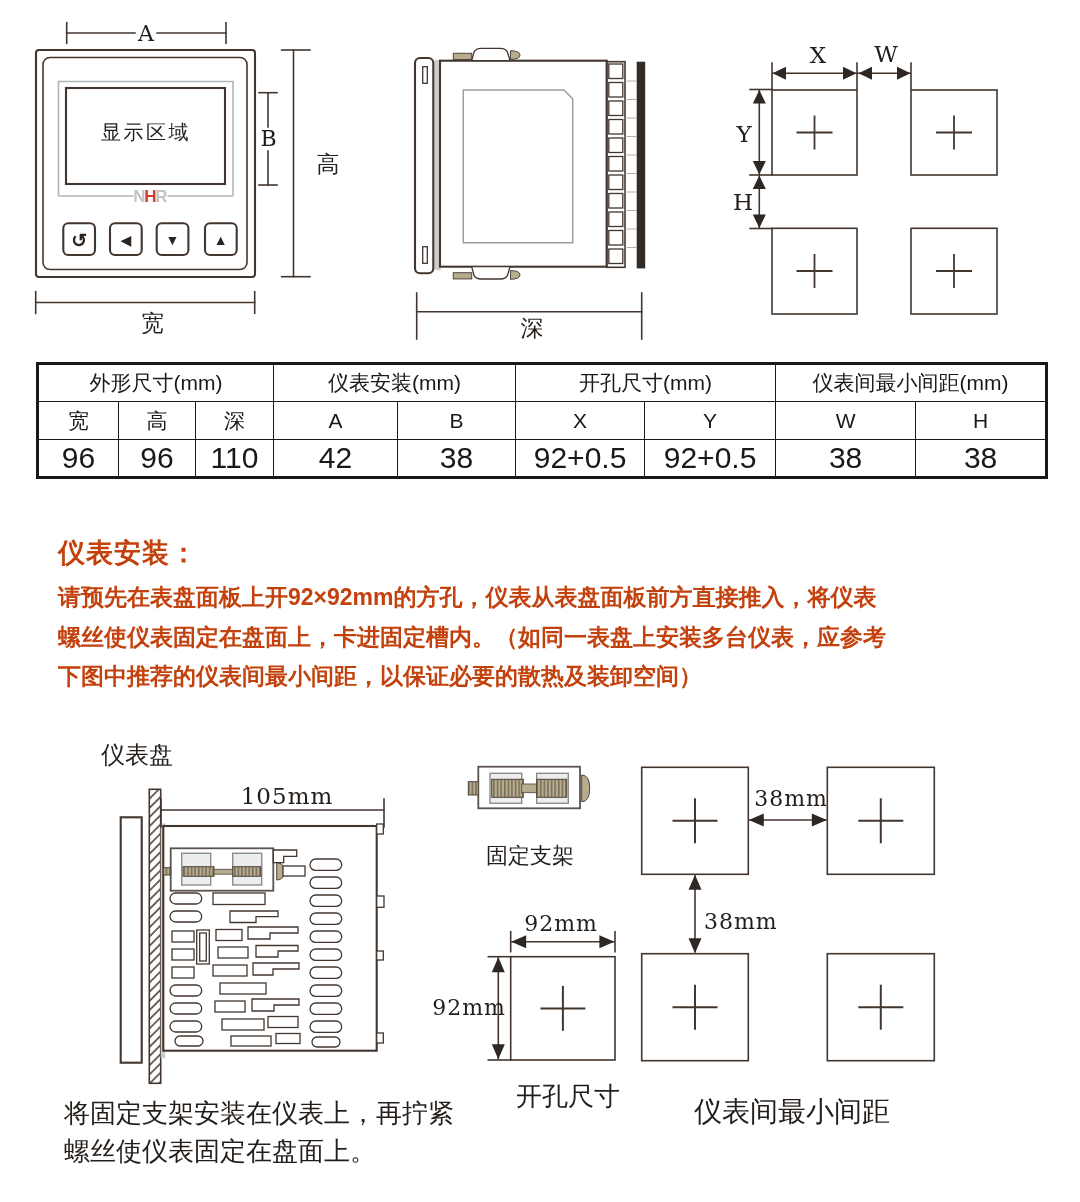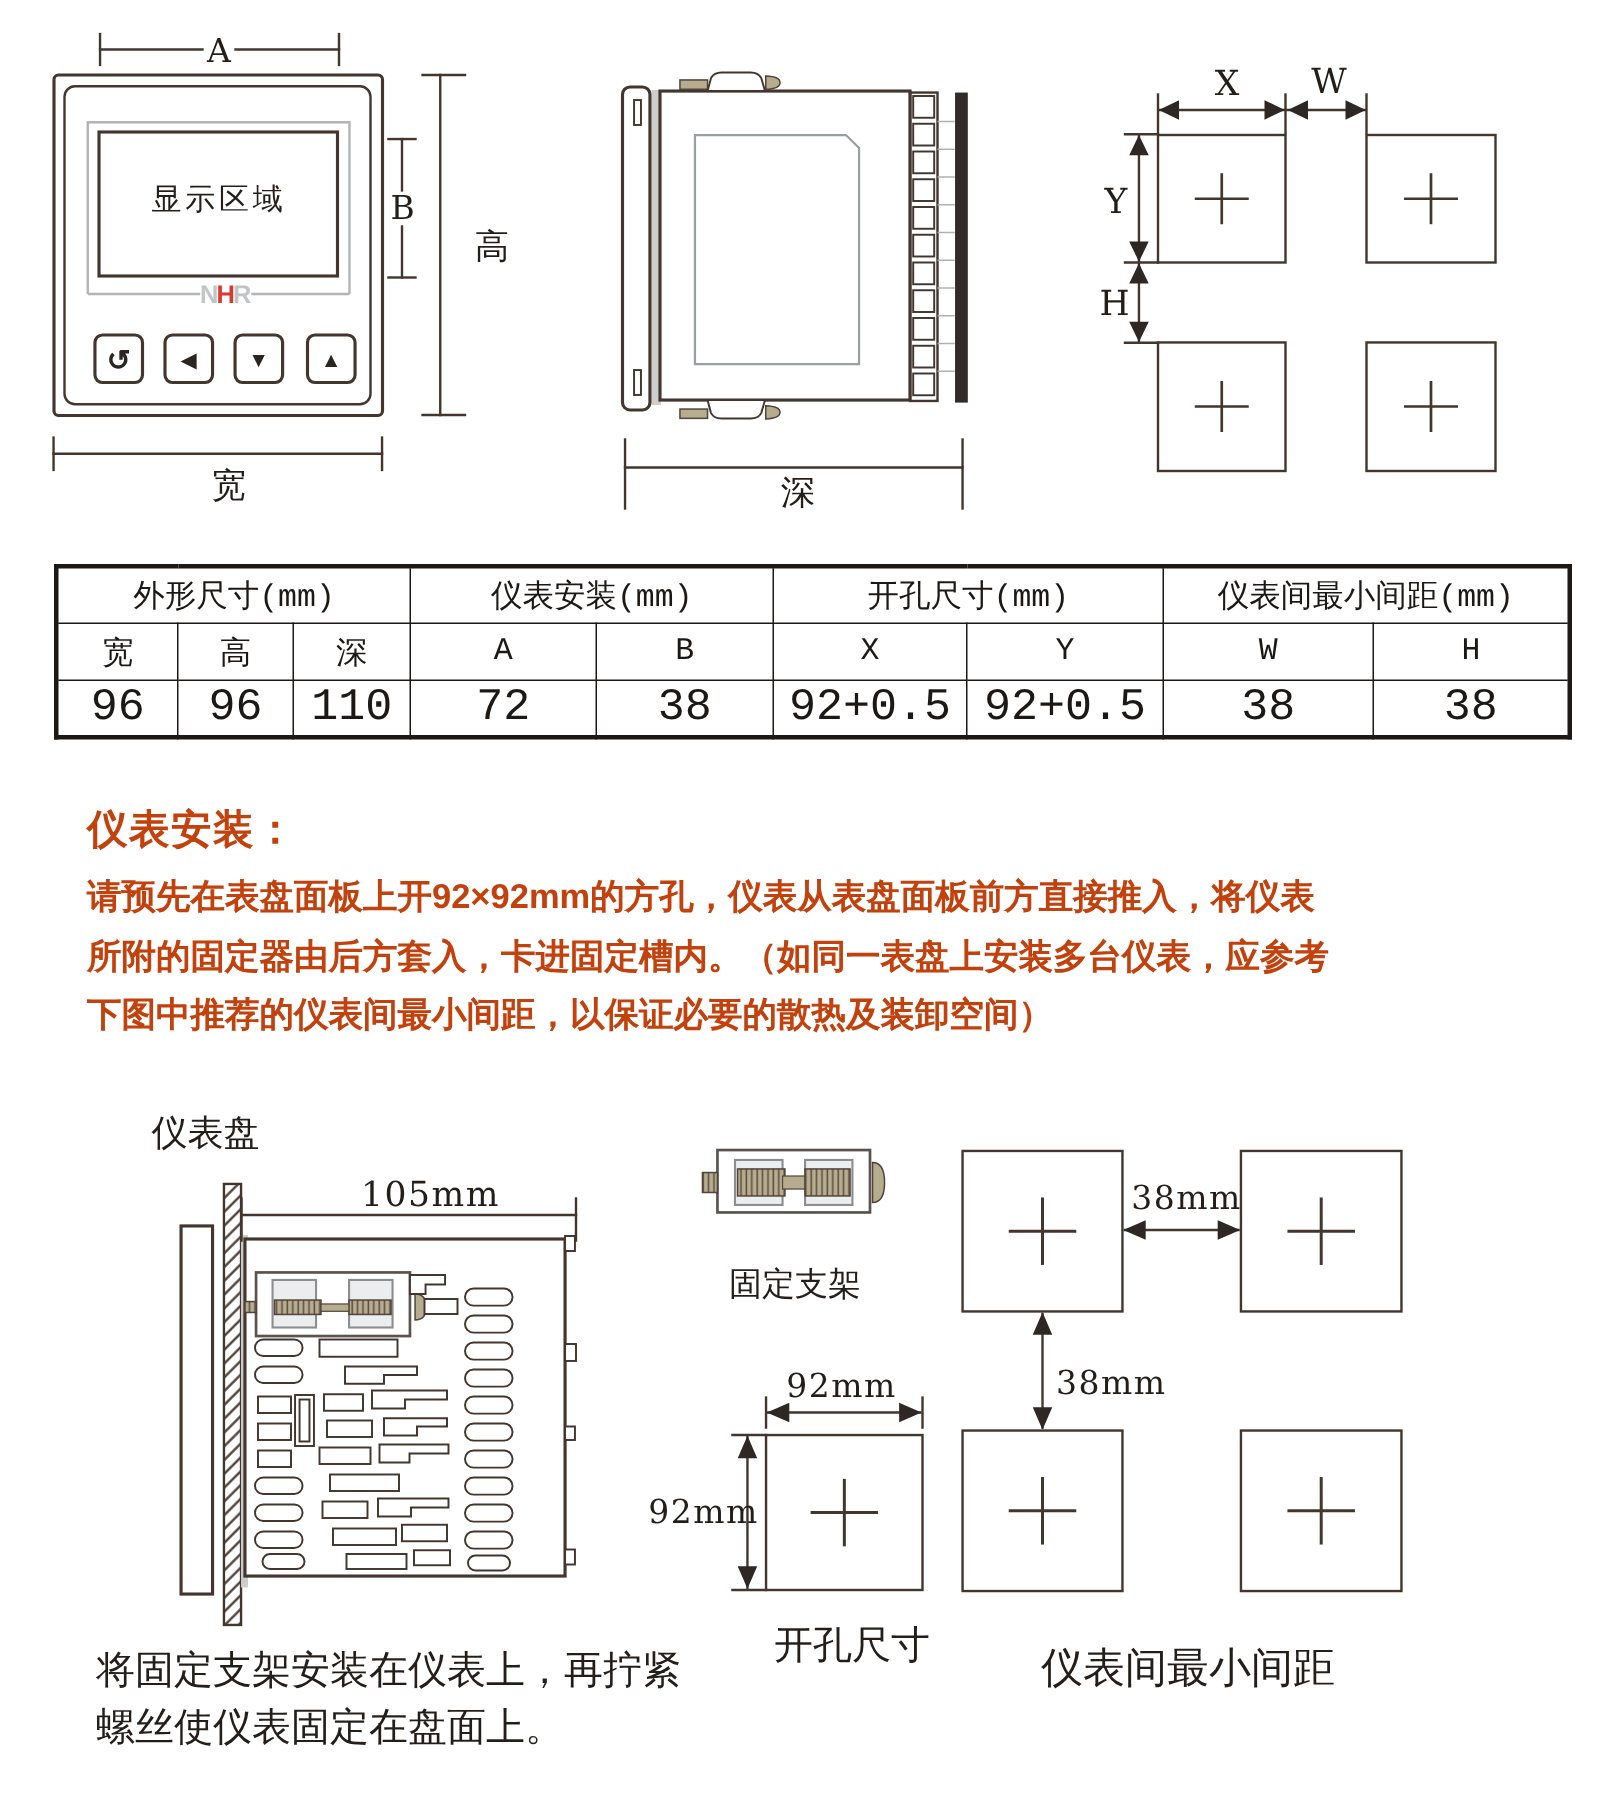--- a/index.html
+++ b/index.html
@@ -16,23 +16,23 @@
   .gray{stroke:#b2b4b6;fill:none;stroke-width:1.6;}
   .ltln{stroke:#b0b0b0;stroke-width:1;}
   .ah{fill:#2e2723;stroke:none;}
   .tri{fill:#2b2522;}
   .tan{fill:#b6ac8e;stroke:#51443a;stroke-width:1;}
   .blk{fill:#ecedee;stroke:#8b8d8f;stroke-width:1.4;}
   .figtext{fill:#241e1a;font-family:"DejaVu Serif","Liberation Serif",serif;}
   .cjk{font-family:"DejaVu Serif","Liberation Serif",serif;}
 
   
-  #spec-table{position:absolute;left:36px;top:376px;width:1009px;height:115px;
+  #spec-table{position:absolute;left:36px;top:362px;width:1009px;height:115px;
       border-collapse:collapse;table-layout:fixed;
-      font-family:Liberation Mono, monospace;padding-left:16px;}
+      font-family:Liberation Sans, sans-serif;padding-left:16px;}
   #spec-table td{border:1.6px solid #1c1815;text-align:center;vertical-align:middle;
       font-size:21px;color:#1c1815;padding:0;}
   #spec-table{border:3px solid #1c1815;}
   #spec-table tr{height:38px;}
   #spec-table .num{font-size:30px;}
 
   
   #install{position:absolute;left:58px;top:536px;width:980px;color:#c2410c;}
   #install .hd{font-size:27px;font-weight:bold;line-height:34px;letter-spacing:1px;}
   #install .bl{font-size:23px;font-weight:bold;line-height:39.5px;margin-top:8px;}
@@ -244,35 +244,35 @@
     <td>B</td>
     <td>X</td>
     <td>Y</td>
     <td>W</td>
     <td>H</td>
   </tr>
   <tr>
     <td class="num">96</td>
     <td class="num">96</td>
     <td class="num">110</td>
-    <td class="num">72</td>
+    <td class="num">42</td>
     <td class="num">38</td>
     <td class="num">92+0.5</td>
     <td class="num">92+0.5</td>
     <td class="num">38</td>
     <td class="num">38</td>
   </tr>
 </tbody>
   </table>
 
 <div id="install">
   <div class="hd">仪表安装：</div>
   <div class="bl">
     <div>请预先在表盘面板上开92×92mm的方孔，仪表从表盘面板前方直接推入，将仪表</div>
-    <div>所附的固定器由后方套入，卡进固定槽内。（如同一表盘上安装多台仪表，应参考</div>
+    <div>螺丝使仪表固定在盘面上，卡进固定槽内。（如同一表盘上安装多台仪表，应参考</div>
     <div>下图中推荐的仪表间最小间距，以保证必要的散热及装卸空间）</div>
   </div>
 </div>
 
 <svg id="bottom-figs" width="1080" height="472" viewBox="0 730 1080 472">
 
   <g>
     <text class="figtext cjk" x="101" y="763" font-size="24" text-anchor="start">仪表盘</text>
     <rect class="ln2" x="120.7" y="817.3" width="21" height="245.4"></rect>
     <rect x="149.3" y="789.3" width="11.4" height="294" fill="url(#hatch)" stroke="#43362f" stroke-width="1.6"></rect>

